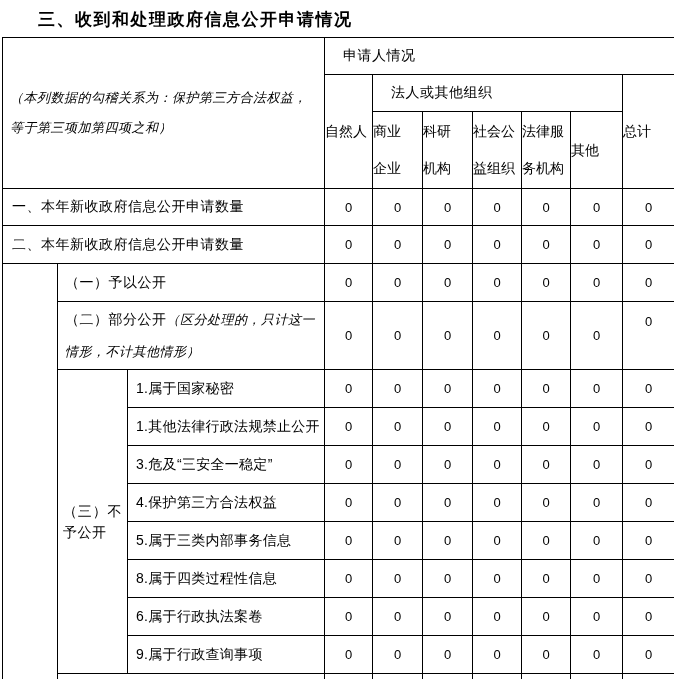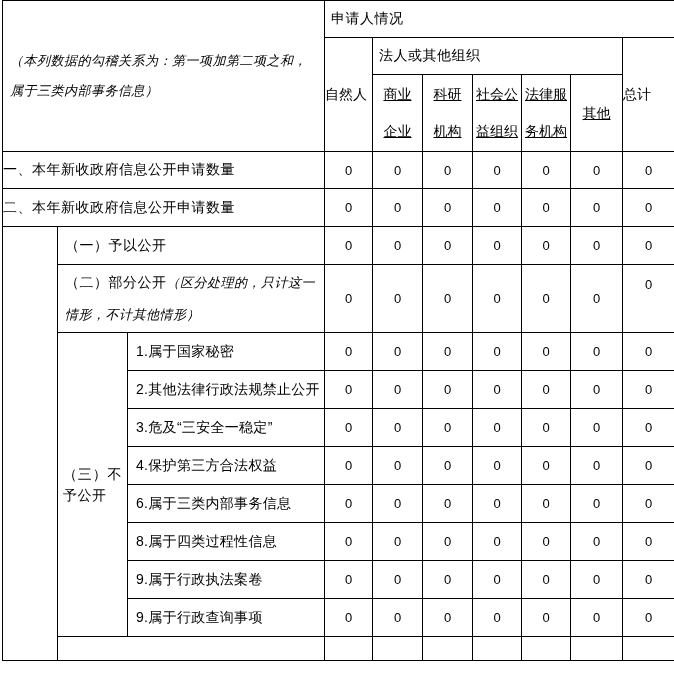--- a/index.html
+++ b/index.html
@@ -36,59 +36,60 @@
   tr.rh77 { height: 77px; }
   tr.rh68 { height: 68px; }
   tr.rh24 { height: 24px; }
   .desc {
     font-style: italic;
     font-size: 13px;
     line-height: 30px;
     padding: 0 10px 0 7px;
     letter-spacing: 0.5px;
   }
-  .lefthead { padding-left: 6px; letter-spacing: 0.5px; margin-left: 19px; }
+  .lefthead { padding-left: 18px; letter-spacing: 0.5px; margin-left: 19px; }
   .center { text-align: left; }
-  .prewrap { white-space: pre-line; line-height: 37px; text-align: center; text-decoration: underline; }
-  .rowlabel { padding-left: 0; letter-spacing: 0.5px; font-family: Liberation Mono, monospace; }
+  .prewrap { white-space: pre-line; line-height: 37px; text-align: left; }
+  .rowlabel { padding-left: 9px; letter-spacing: 0.5px; font-family: Liberation Mono, monospace; }
   .sublabel { padding-left: 7px; padding-right: 5px; line-height: 32px; letter-spacing: 0.5px; font-family: Liberation Serif, serif; }
   .kai { font-style: italic; font-size: 13px; }
   .denied {
     padding: 0 5px;
     line-height: 21px;
     text-align: justify;
     text-justify: inter-character;
     letter-spacing: 0.5px;
   }
   .itemlabel { padding-left: 8px; letter-spacing: 0.3px; }
   .v { text-align: center; font-size: 13px; }
   .vtop { vertical-align: top; padding-top: 12px; }
 </style>
 </head>
 <body>
 
 <div class="page">
+  <div class="title">三、收到和处理政府信息公开申请情况</div>
 
   <table class="report">
     <colgroup>
       <col style="width:55px">
         <col style="width:70px">
         <col style="width:197px">
       <col style="width:48px">
         <col style="width:50px">
         <col style="width:50px">
       <col style="width:49px">
         <col style="width:49px">
         <col style="width:52px">
         <col style="width:52px">
     </colgroup>
     <tbody>
 
       <tr class="rh37">
-        <td class="desc" colspan="3" rowspan="3">（本列数据的勾稽关系为：第一项加第二项之和，属于三类内部事务信息）</td>
+        <td class="desc" colspan="3" rowspan="3">（本列数据的勾稽关系为：保护第三方合法权益，等于第三项加第四项之和）</td>
         <td class="lefthead" colspan="7">申请人情况</td>
       </tr>
 
       <tr class="rh37">
         <td class="center" rowspan="2">自然人</td>
         <td class="lefthead" colspan="5">法人或其他组织</td>
         <td class="center" rowspan="2">总计</td>
       </tr>
 
       <tr class="rh77">
@@ -153,21 +154,21 @@
         <td class="itemlabel">1.属于国家秘密</td>
         <td class="v">0</td>
         <td class="v">0</td>
         <td class="v">0</td>
         <td class="v">0</td>
         <td class="v">0</td>
         <td class="v">0</td>
         <td class="v">0</td>
       </tr>
       <tr class="rh38">
-        <td class="itemlabel">2.其他法律行政法规禁止公开</td>
+        <td class="itemlabel">1.其他法律行政法规禁止公开</td>
         <td class="v">0</td>
         <td class="v">0</td>
         <td class="v">0</td>
         <td class="v">0</td>
         <td class="v">0</td>
         <td class="v">0</td>
         <td class="v">0</td>
       </tr>
       <tr class="rh38">
         <td class="itemlabel">3.危及“三安全一稳定”</td>
@@ -183,41 +184,41 @@
         <td class="itemlabel">4.保护第三方合法权益</td>
         <td class="v">0</td>
         <td class="v">0</td>
         <td class="v">0</td>
         <td class="v">0</td>
         <td class="v">0</td>
         <td class="v">0</td>
         <td class="v">0</td>
       </tr>
       <tr class="rh38">
-        <td class="itemlabel">6.属于三类内部事务信息</td>
+        <td class="itemlabel">5.属于三类内部事务信息</td>
         <td class="v">0</td>
         <td class="v">0</td>
         <td class="v">0</td>
         <td class="v">0</td>
         <td class="v">0</td>
         <td class="v">0</td>
         <td class="v">0</td>
       </tr>
       <tr class="rh38">
         <td class="itemlabel">8.属于四类过程性信息</td>
         <td class="v">0</td>
         <td class="v">0</td>
         <td class="v">0</td>
         <td class="v">0</td>
         <td class="v">0</td>
         <td class="v">0</td>
         <td class="v">0</td>
       </tr>
       <tr class="rh38">
-        <td class="itemlabel">9.属于行政执法案卷</td>
+        <td class="itemlabel">6.属于行政执法案卷</td>
         <td class="v">0</td>
         <td class="v">0</td>
         <td class="v">0</td>
         <td class="v">0</td>
         <td class="v">0</td>
         <td class="v">0</td>
         <td class="v">0</td>
       </tr>
       <tr class="rh38">
         <td class="itemlabel">9.属于行政查询事项</td>

